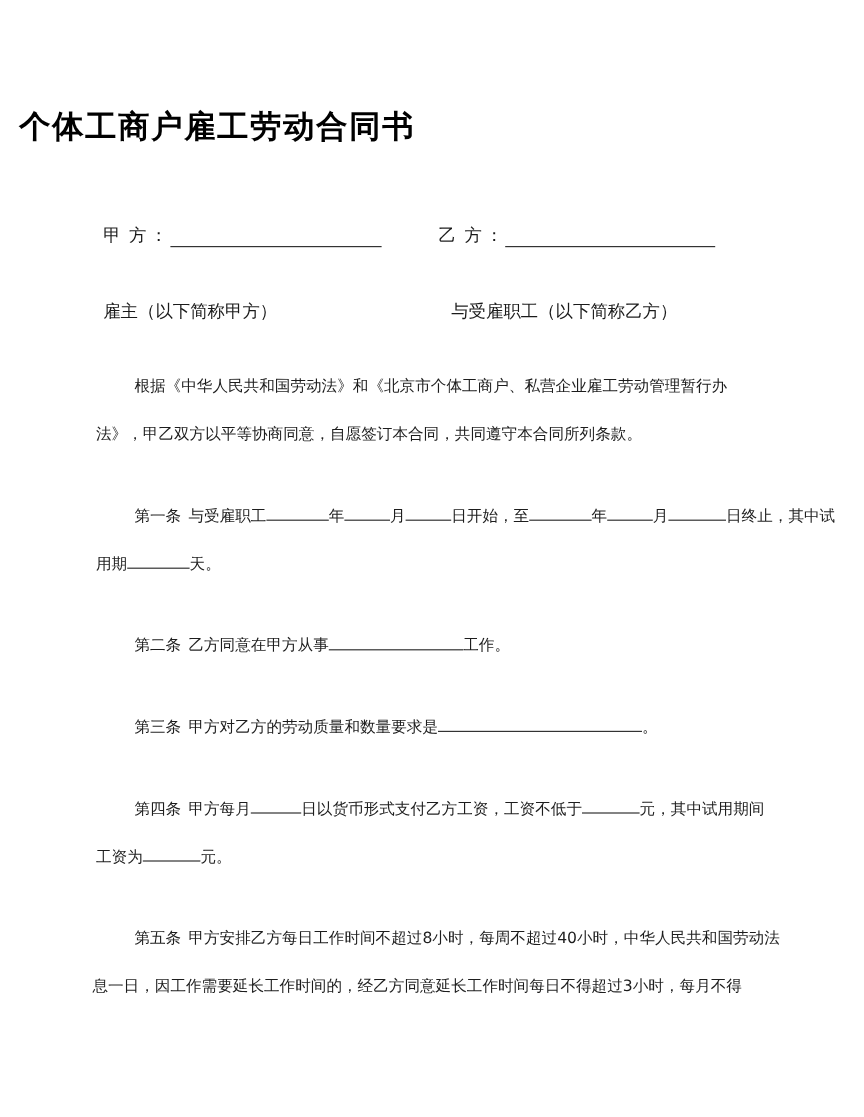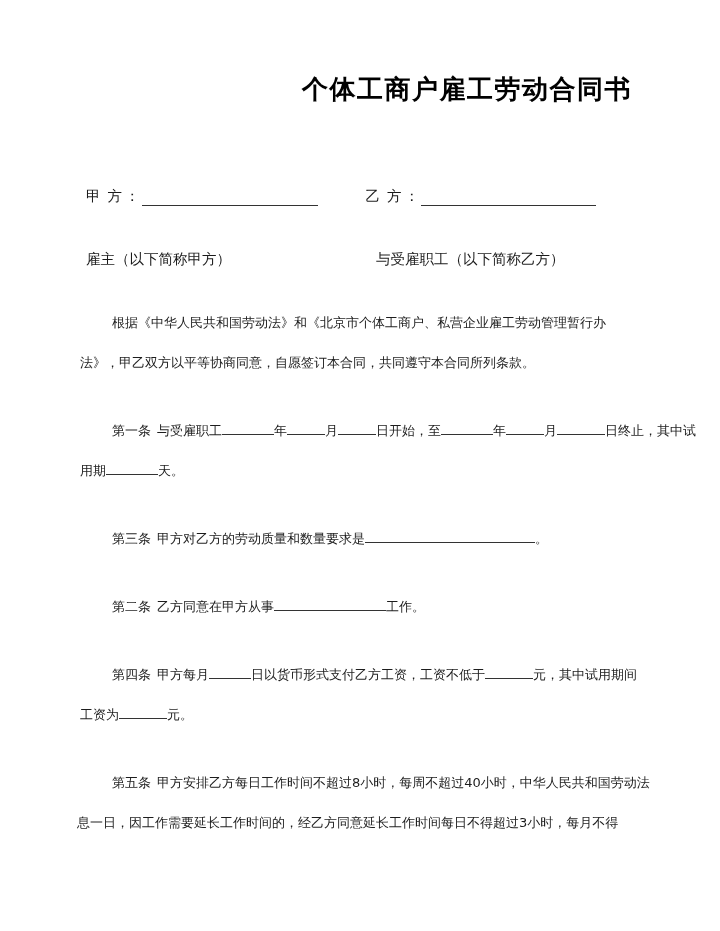--- a/index.html
+++ b/index.html
@@ -18,27 +18,27 @@
   .page {
     position: relative;
     width: 720px;
     height: 931px;
     background: #ffffff;
     box-sizing: border-box;
     overflow: hidden;
   }
 
   .doc-title {
-    margin: 0;
+    margin: 16px;
     padding: 0;
     position: absolute;
     top: 72px;
     left: 0;
     width: 632px;
-    text-align: right;
+    text-align: left;
     font-size: 26px;
     font-weight: bold;
     letter-spacing: 1.5px;
     color: #000000;
   }
 
   .body-area {
     position: absolute;
     top: 176px;
     left: 86px;
@@ -144,25 +144,25 @@
       <div><span class="indent"></span><span>根据《中华人民共和国劳动法》和《北京市个体工商户、私营企业雇工劳动管理暂行办</span></div>
       <div class="line2"><span>法》，甲乙双方以平等协商同意，自愿签订本合同，共同遵守本合同所列条款。</span></div>
     </div>
 
     <div class="para clause">
       <div><span class="indent"></span><span class="clause-num">第一条</span><span>与受雇职工</span><span class="blank b-w52"></span><span>年</span><span class="blank b-w38"></span><span>月</span><span class="blank b-w38"></span><span>日开始，至</span><span class="blank b-w52"></span><span>年</span><span class="blank b-w38"></span><span>月</span><span class="blank b-w48"></span><span>日终止，其中试</span></div>
       <div class="line2"><span>用期</span><span class="blank b-w52"></span><span>天。</span></div>
     </div>
 
     <div class="para clause">
-      <div><span class="indent"></span><span class="clause-num">第三条</span><span>甲方对乙方的劳动质量和数量要求是</span><span class="blank b-w170"></span><span>。</span></div>
+      <div><span class="indent"></span><span class="clause-num">第二条</span><span>乙方同意在甲方从事</span><span class="blank b-w158"></span><span>工作。</span></div>
     </div>
 
     <div class="para clause">
-      <div><span class="indent"></span><span class="clause-num">第二条</span><span>乙方同意在甲方从事</span><span class="blank b-w158"></span><span>工作。</span></div>
+      <div><span class="indent"></span><span class="clause-num">第三条</span><span>甲方对乙方的劳动质量和数量要求是</span><span class="blank b-w170"></span><span>。</span></div>
     </div>
 
     <div class="para clause">
       <div><span class="indent"></span><span class="clause-num">第四条</span><span>甲方每月</span><span class="blank b-w42"></span><span>日以货币形式支付乙方工资，工资不低于</span><span class="blank b-w48"></span><span>元，其中试用期间</span></div>
       <div class="line2"><span>工资为</span><span class="blank b-w48"></span><span>元。</span></div>
     </div>
 
     <div class="para clause">
       <div><span class="indent"></span><span class="clause-num">第五条</span><span>甲方安排乙方每日工作时间不超过8小时，每周不超过40小时，中华人民共和国劳动法</span></div>
       <div class="line2 clipped-left"><span>息一日，因工作需要延长工作时间的，经乙方同意延长工作时间每日不得超过3小时，每月不得</span></div>

